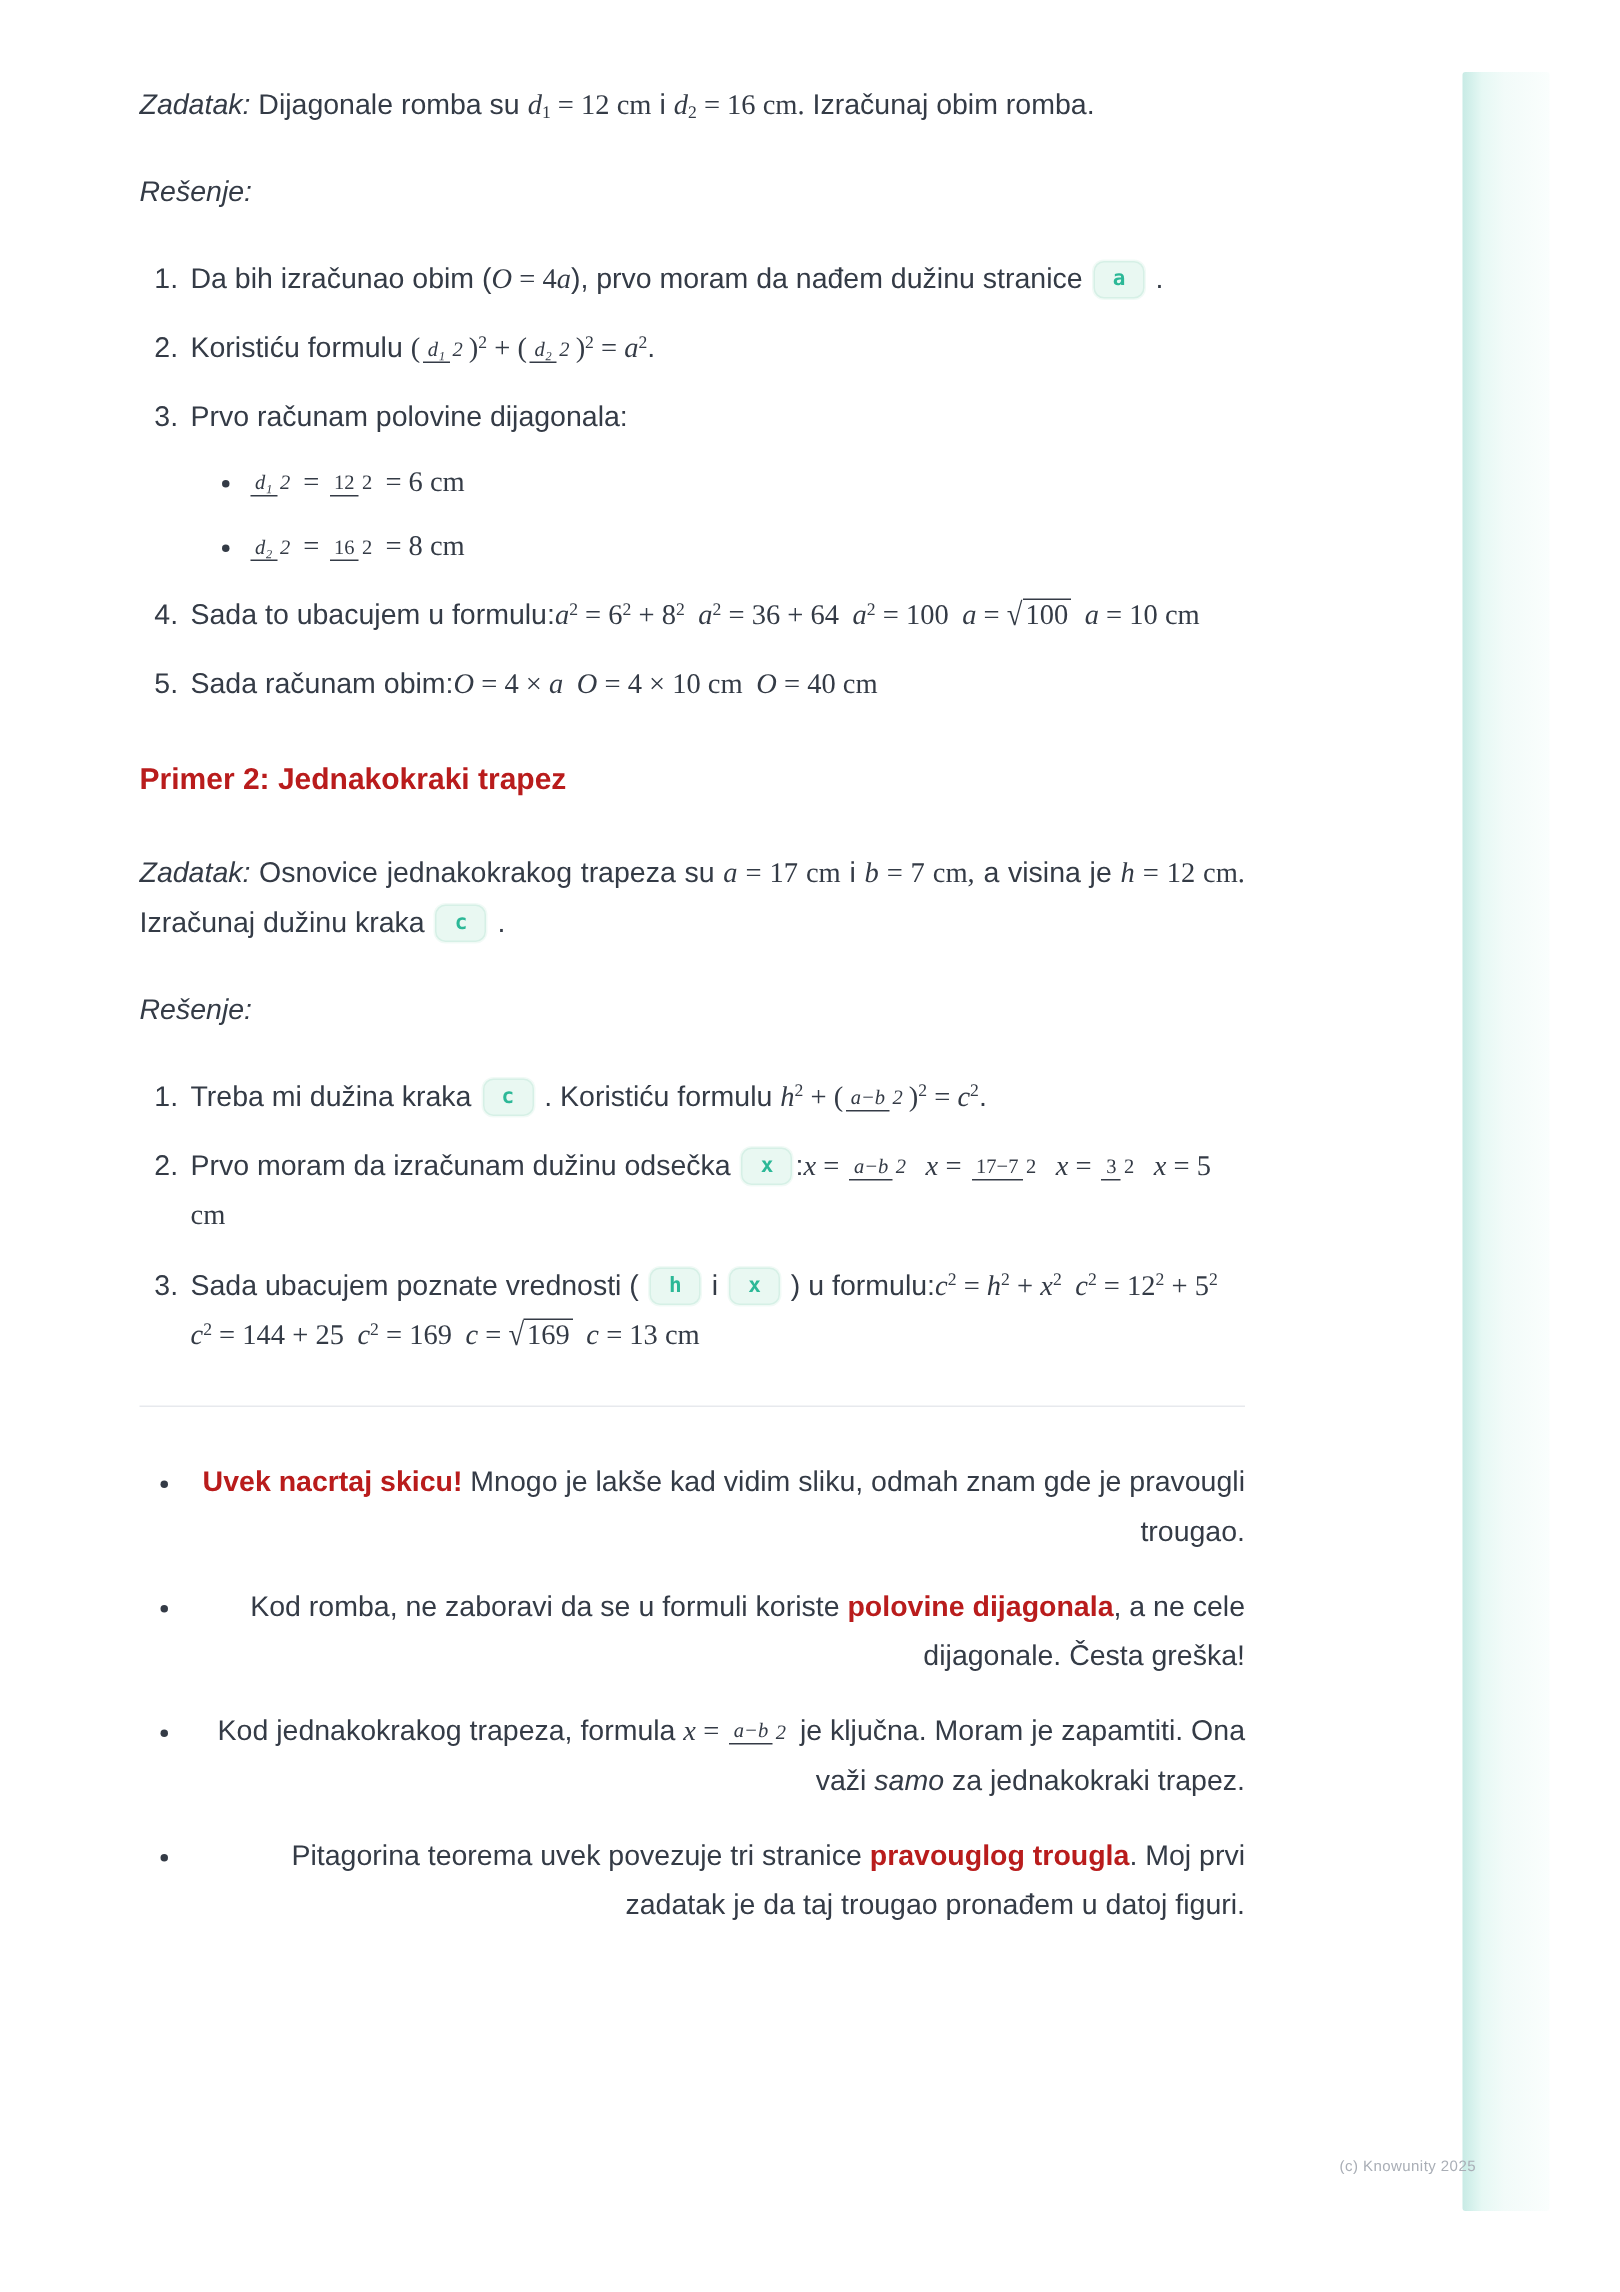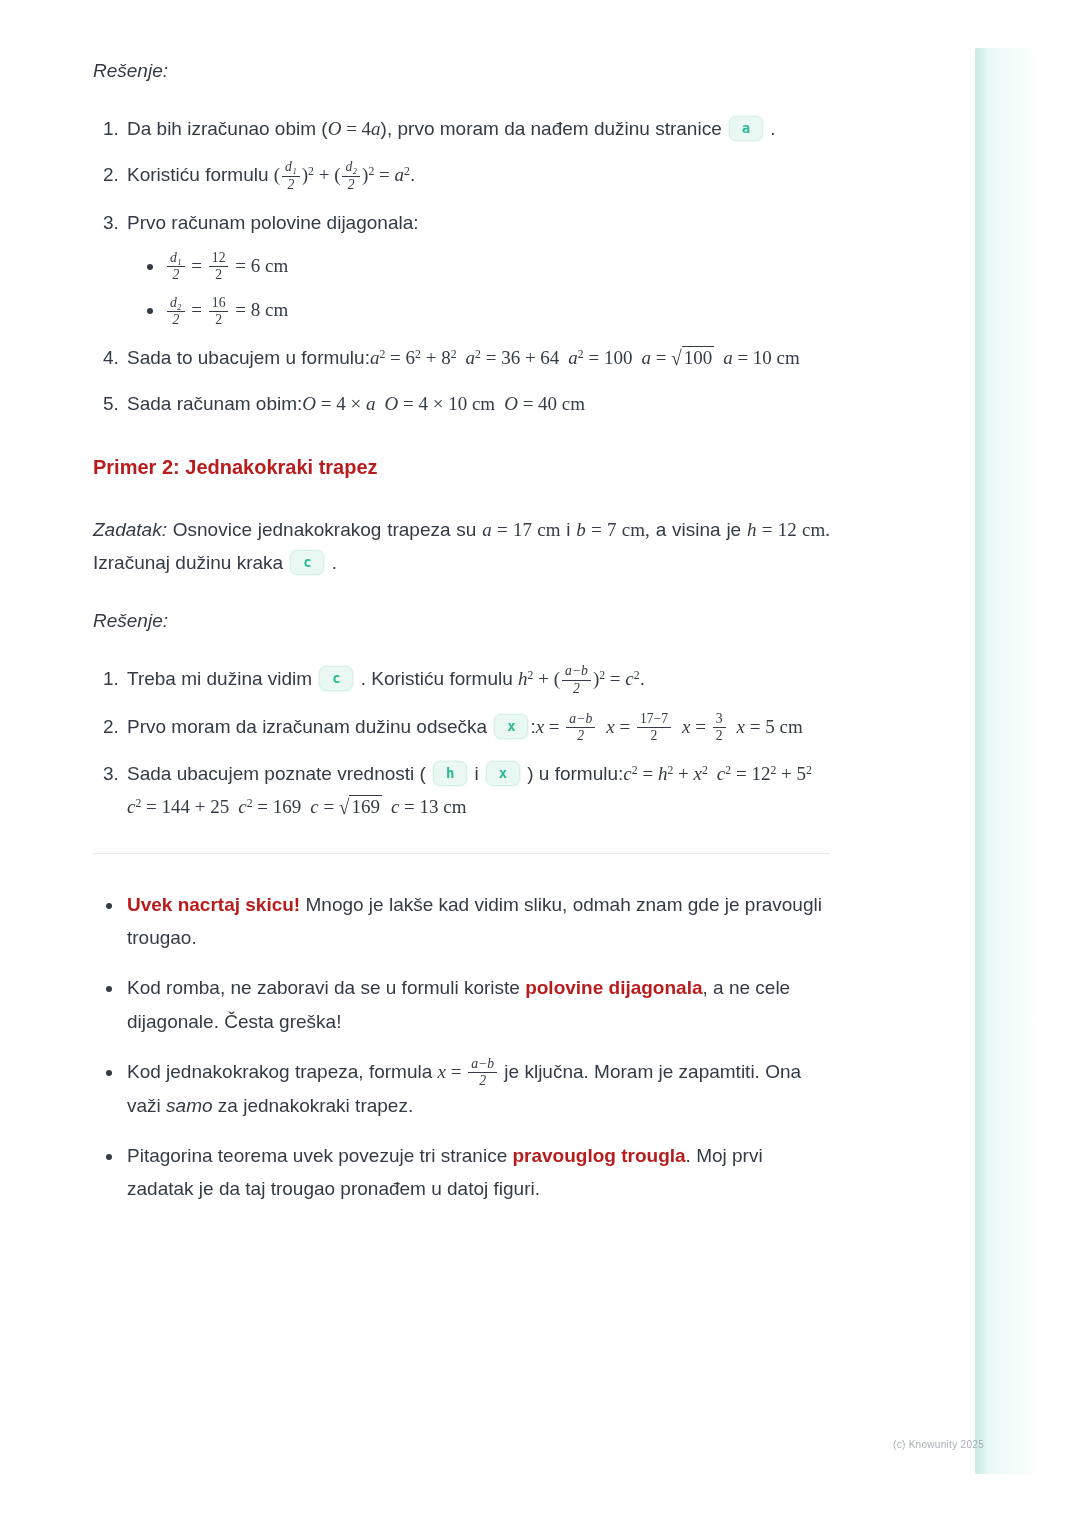--- a/index.html
+++ b/index.html
@@ -13,31 +13,31 @@
   .para{margin:0 0 25px;}
   .just{text-align:justify;}
   .h3{font-size:20px;font-weight:700;margin:30px 0 28px;color:#2f3742;}
   ol.steps{margin:0 0 25px;padding-left:31px;}
   ol.steps>li{margin-bottom:13px;padding-left:3px;}
   ul.subs{list-style:disc;padding-left:38px;margin:10px 0 2px;}
   ul.subs>li{margin-bottom:10px;}
   .divider{border:none;border-top:1px solid #e7e9ed;margin:30px 0 34px;}
   .h2{font-size:29px;font-weight:700;color:#8deac6;margin:0 0 30px;letter-spacing:.2px;}
   ul.notes{padding-left:31px;margin:0;}
-  ul.notes>li{margin-bottom:17px;padding-left:3px;}
+  ul.notes>li{margin-bottom:17px;padding-left:3px;text-align:right;}
   
   .it{font-style:italic;}
   .bd{font-weight:700;color:#b91c1c;}
   
   .mm{font-family:"Liberation Serif","DejaVu Serif",serif;}
   .mit{font-style:italic;}
   .sup{font-size:.62em;vertical-align:.52em;}
   .sub{font-size:.62em;vertical-align:-.22em;}
   .frac{
-    display:inline-flex;flex-direction:column;align-items:center;
+    display:inline-flex;flex-direction:row;align-items:center;
     vertical-align:middle;font-size:.72em;line-height:1.18;
     font-family:"Liberation Serif","DejaVu Serif",serif;margin:0 2px;
   }
   .fn{border-bottom:1px solid #343b46;padding:0 3px;}
   .fd{padding:0 2px;}
   .rad{display:inline-block;transform:scaleY(1.12);}
   .vinc{border-top:1.4px solid #343b46;padding:0 2px;}
   .gap{display:inline-block;width:9px;}
   .chip{
     display:inline-block;min-width:14px;text-align:center;
@@ -55,20 +55,21 @@
   .footer{
     position:absolute;left:893px;top:1436px;
     font-size:10px;color:#a9aeb6;letter-spacing:.3px;white-space:nowrap;
   }
 </style>
 </head>
 <body>
 
 <div class="content">
 
+  <p class="para"><span class="t it">Zadatak:</span><span class="t"> Dijagonale romba su </span><span class="mm"><span class="mit">d</span><span class="sub">1</span></span><span class="mm"> = 12 cm</span><span class="t"> i </span><span class="mm"><span class="mit">d</span><span class="sub">2</span></span><span class="mm"> = 16 cm.</span><span class="t"> Izračunaj obim romba.</span></p>
 
   <p class="para"><span class="t it">Rešenje:</span></p>
 
   <ol class="steps">
     <li><span class="t">Da bih izračunao obim (</span><span class="mm mit">O</span><span class="mm"> = 4</span><span class="mm mit">a</span><span class="t">), prvo moram da nađem dužinu stranice </span><span class="chip">a</span><span class="t"> .</span></li>
     <li><span class="t">Koristiću formulu </span><span class="mm">(</span><span class="frac mit">
           <span class="fn">d₁</span>
           <span class="fd">2</span>
         </span><span class="mm"><span>)</span><span class="sup">2</span></span><span class="mm"> + (</span><span class="frac mit">
           <span class="fn">d₂</span>
@@ -98,21 +99,21 @@
   </ol>
 
 
   <h3 class="h3"><span class="t bd">Primer 2: Jednakokraki trapez</span></h3>
 
   <p class="para just"><span class="t it">Zadatak:</span><span class="t"> Osnovice jednakokrakog trapeza su </span><span class="mm mit">a</span><span class="mm"> = 17 cm</span><span class="t"> i </span><span class="mm mit">b</span><span class="mm"> = 7 cm,</span><span class="t"> a visina je </span><span class="mm mit">h</span><span class="mm"> = 12 cm.</span><span class="t"> Izračunaj dužinu kraka </span><span class="chip">c</span><span class="t"> .</span></p>
 
   <p class="para"><span class="t it">Rešenje:</span></p>
 
   <ol class="steps">
-    <li><span class="t">Treba mi dužina vidim </span><span class="chip">c</span><span class="t"> . Koristiću formulu </span><span class="mm"><span class="mit">h</span><span class="sup">2</span></span><span class="mm"> + (</span><span class="frac mit">
+    <li><span class="t">Treba mi dužina kraka </span><span class="chip">c</span><span class="t"> . Koristiću formulu </span><span class="mm"><span class="mit">h</span><span class="sup">2</span></span><span class="mm"> + (</span><span class="frac mit">
           <span class="fn">a−b</span>
           <span class="fd">2</span>
         </span><span class="mm"><span>)</span><span class="sup">2</span></span><span class="mm"> = </span><span class="mm"><span class="mit">c</span><span class="sup">2</span></span><span class="t">.</span></li>
     <li><span class="t">Prvo moram da izračunam dužinu odsečka </span><span class="chip">x</span><span class="t">:</span><span class="mm mit">x</span><span class="mm"> = </span><span class="frac mit">
           <span class="fn">a−b</span>
           <span class="fd">2</span>
         </span><span class="gap"></span><span class="mm mit">x</span><span class="mm"> = </span><span class="frac">
           <span class="fn">17−7</span>
           <span class="fd">2</span>
         </span><span class="gap"></span><span class="mm mit">x</span><span class="mm"> = </span><span class="frac">

